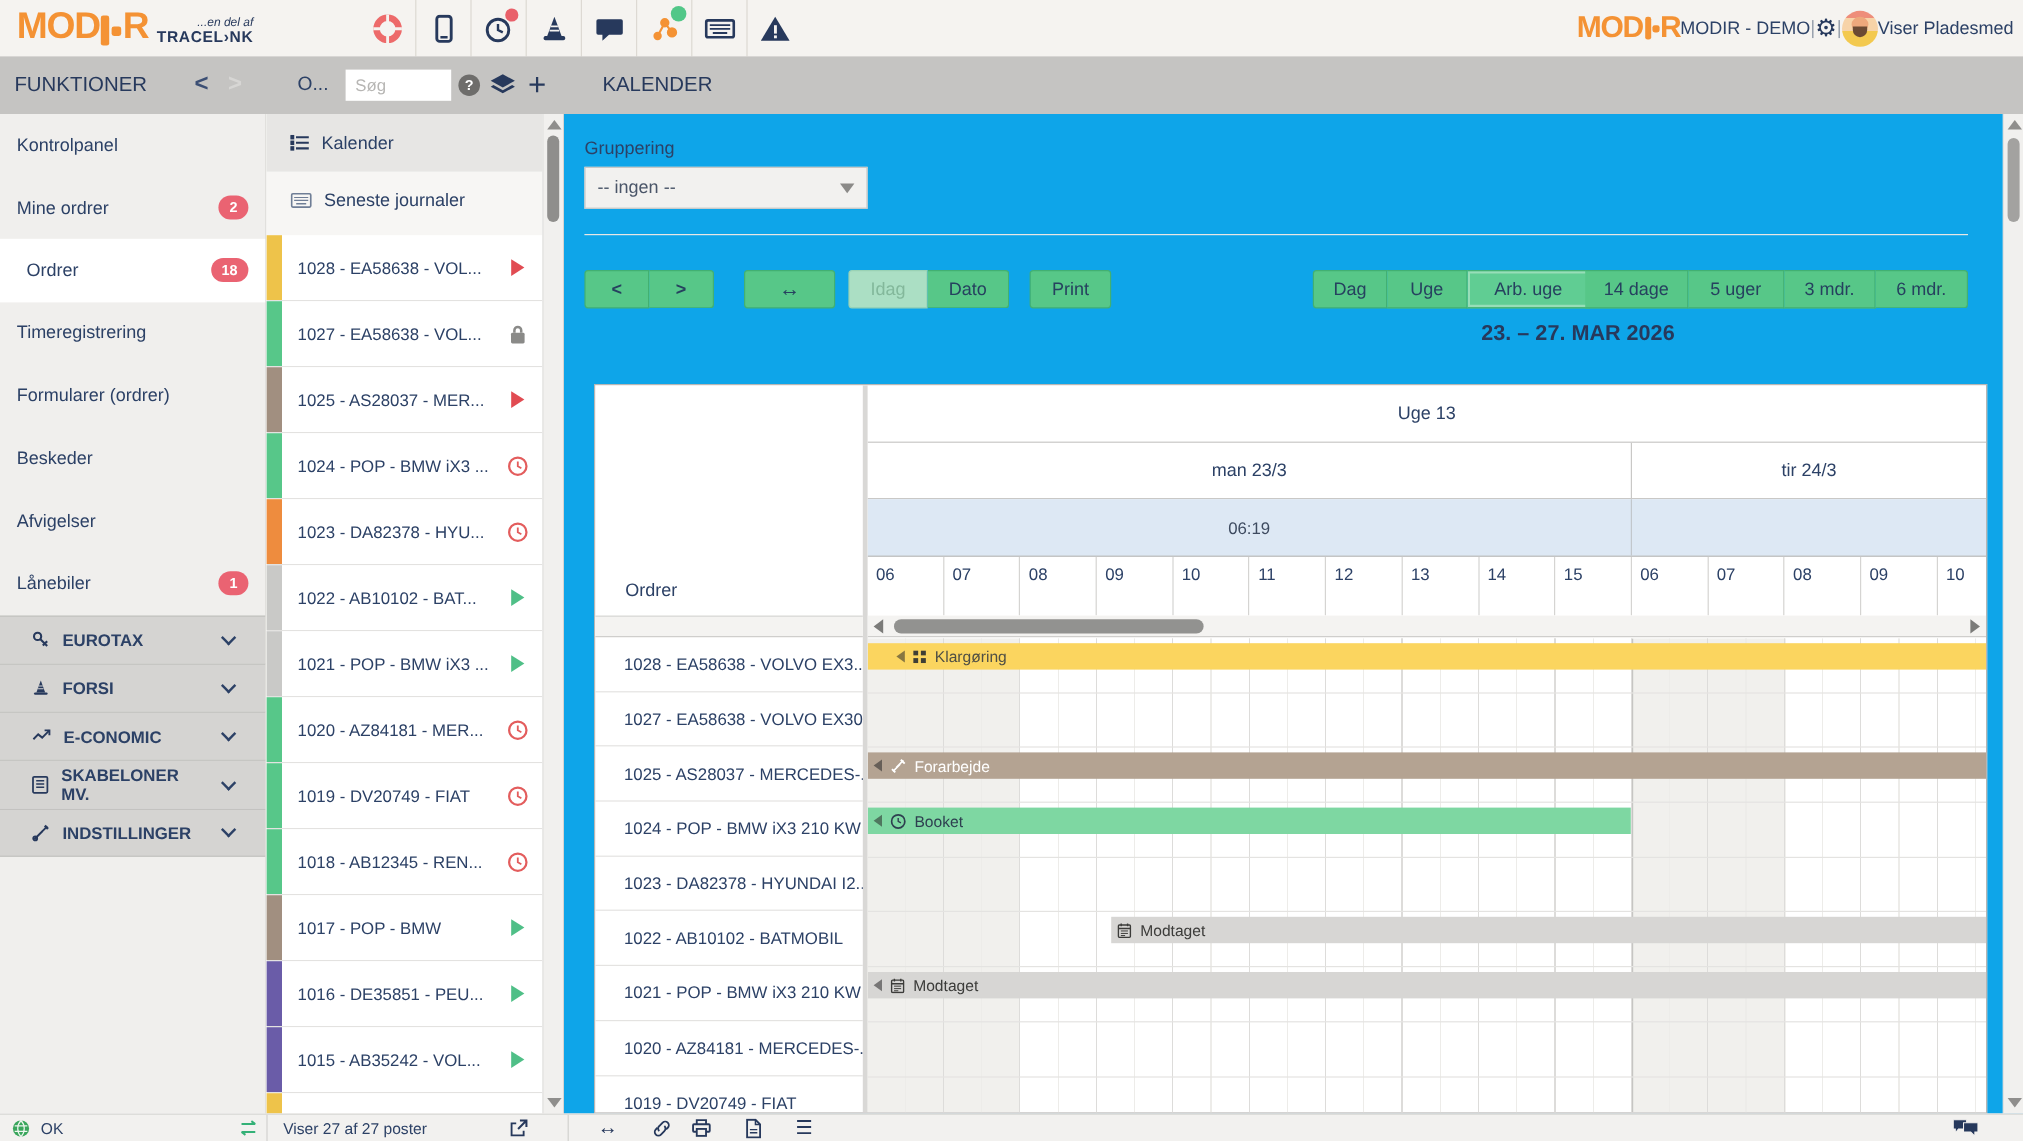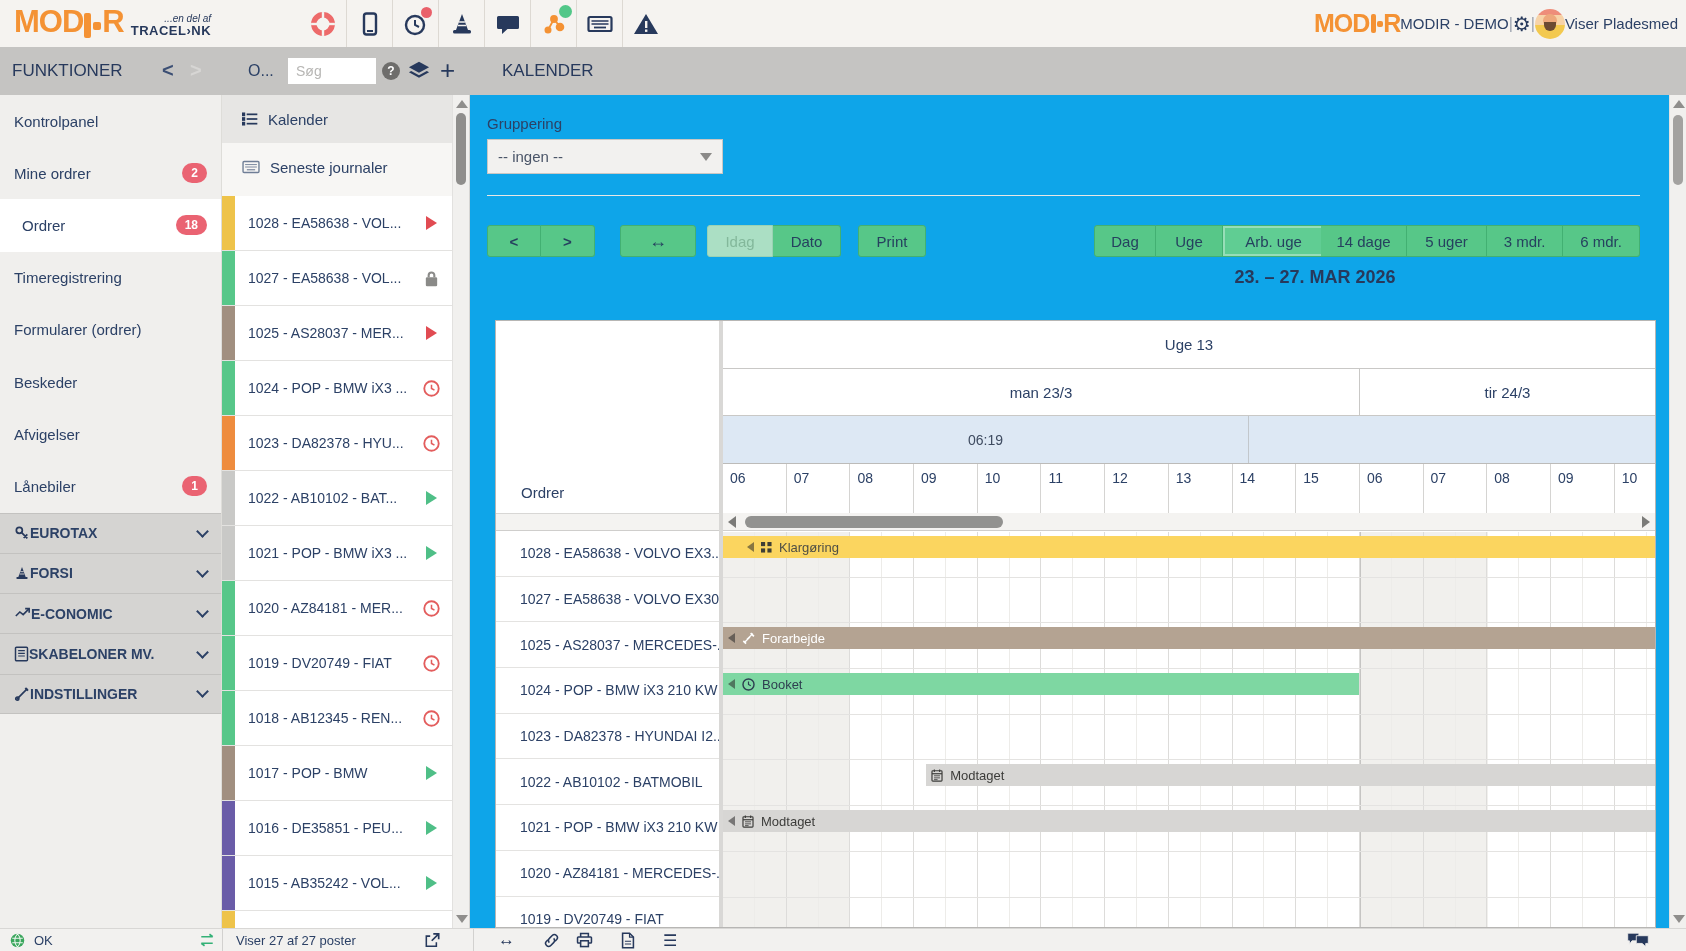--- a/index.html
+++ b/index.html
@@ -45,21 +45,21 @@
   .tb-help { position:absolute; left:382px; top:15px; width:18px; height:18px; border-radius:50%; background:#6e6d6b; color:#fff; font-size:12px; font-weight:bold; text-align:center; line-height:18px; cursor:pointer; }
   .tb-layers { position:absolute; left:408px; top:13px; cursor:pointer; }
   .tb-plus { position:absolute; left:440px; top:0; line-height:46px; font-size:26px; color:#27395c; cursor:pointer; }
   .tb-kalender { position:absolute; left:502px; top:0; line-height:48px; font-size:17px; color:#27395c; }
 
   
   .sidebar { position:absolute; left:0; top:95px; width:222px; height:833px; background:#f0efed; border-right:1px solid #deddd9; }
   .sb-item { height:52.2px; display:flex; align-items:center; padding:0 14px; font-size:15px; color:#2c4166; cursor:pointer; }
   .sb-item.selected { background:#fff; padding-left:22px; }
   .sb-badge { margin-left:auto; background:#ea6372; color:#fff; font-size:12px; font-weight:bold; border-radius:11px; padding:3px 9px; }
-  .sb-section { height:40.3px; background:#d5d4d2; border-top:1px solid #c3c2c0; display:flex; align-items:center; padding:0 14px; font-size:14px; font-weight:bold; color:#2c4166; cursor:pointer; }
+  .sb-section { height:40.3px; background:#d5d4d2; border-top:1px solid #c3c2c0; display:flex; align-items:center; padding:0 26px; gap:10px; font-size:14px; font-weight:bold; color:#2c4166; cursor:pointer; }
   .sb-section:last-child { border-bottom:1px solid #c3c2c0; }
   .sb-chev { margin-left:auto; width:9px; height:9px; border-right:2px solid #2c4166; border-bottom:2px solid #2c4166; transform:rotate(45deg); margin-top:-4px; }
 
   
   .panel { position:absolute; left:222px; top:95px; width:248px; height:833px; background:#f7f6f4; border-right:1px solid #d5d4d2; overflow:hidden; }
   .pv-item { height:48px; display:flex; align-items:center; gap:10px; padding-left:20px; font-size:15px; color:#2c4166; cursor:pointer; width:230px; }
   .pv-item.selected { background:#e7e6e4; }
   .orders { position:absolute; left:0; top:101px; width:230px; }
   .ord { position:relative; height:55px; background:#fff; border-bottom:1px solid #e3e2e0; display:flex; align-items:center; cursor:pointer; }
   .ord-bar { position:absolute; left:0; top:0; bottom:0; width:13px; }
@@ -93,21 +93,21 @@
   .gl-header { position:relative; height:192px; border-bottom:none; }
   .gl-ordrer { position:absolute; left:25px; bottom:12px; font-size:15px; color:#2c4166; }
   .gl-scrollrow { height:18px; background:#f4f3f1; border-top:1px solid #d8d7d5; border-bottom:1px solid #cfcecc; }
   .gl-row { height:45.7px; border-bottom:1px solid #e4e3e1; display:flex; align-items:center; padding-left:24px; font-size:14px; color:#2c4166; white-space:nowrap; overflow:hidden; }
   .grid-right { position:relative; flex:1; overflow:hidden; }
   .gr-week { height:48px; border-bottom:1px solid #c9c8c6; text-align:center; line-height:48px; font-size:15px; color:#2c4166; }
   .gr-days { height:47px; border-bottom:1px solid #c9c8c6; display:flex; }
   .gr-day-man { width:637px; border-right:1px solid #c9c8c6; text-align:center; line-height:47px; font-size:15px; color:#2c4166; flex:none; }
   .gr-day-tir { flex:1; text-align:center; line-height:47px; font-size:15px; color:#2c4166; }
   .gr-time { height:48px; border-bottom:1px solid #bcbbb9; display:flex; background:#dde8f4; }
-  .gr-time-man { width:526px; border-right:1px solid #c2c7cc; text-align:center; line-height:48px; font-size:14px; color:#3e4b60; flex:none; }
+  .gr-time-man { width:637px; border-right:1px solid #c2c7cc; text-align:center; line-height:48px; font-size:14px; color:#3e4b60; flex:none; }
   .gr-hours { height:49px; display:flex; overflow:hidden; }
   .gr-hour { flex:none; width:63.7px; border-right:1px solid #d5d4d2; font-size:14px; color:#2c4166; padding:6px 0 0 7px; }
   .gr-scroll { position:relative; height:18px; background:#f4f3f1; border-bottom:1px solid #cfcecc; }
   .hs-left { position:absolute; left:5px; top:3px; width:0; height:0; border-top:6px solid transparent; border-bottom:6px solid transparent; border-right:8px solid #7b7b79; cursor:pointer; }
   .hs-right { position:absolute; right:5px; top:3px; width:0; height:0; border-top:6px solid transparent; border-bottom:6px solid transparent; border-left:8px solid #7b7b79; cursor:pointer; }
   .hs-thumb { position:absolute; left:22px; top:3px; width:258px; height:12px; border-radius:6px; background:#929290; cursor:grab; }
   .gr-rows { position:absolute; left:0; top:211px; right:0; bottom:0; overflow:hidden;
     background:
       repeating-linear-gradient(to right, transparent 0 62.7px, #dddcda 62.7px 63.7px),
       repeating-linear-gradient(to right, transparent 0 30.85px, #edece9 30.85px 31.85px),

